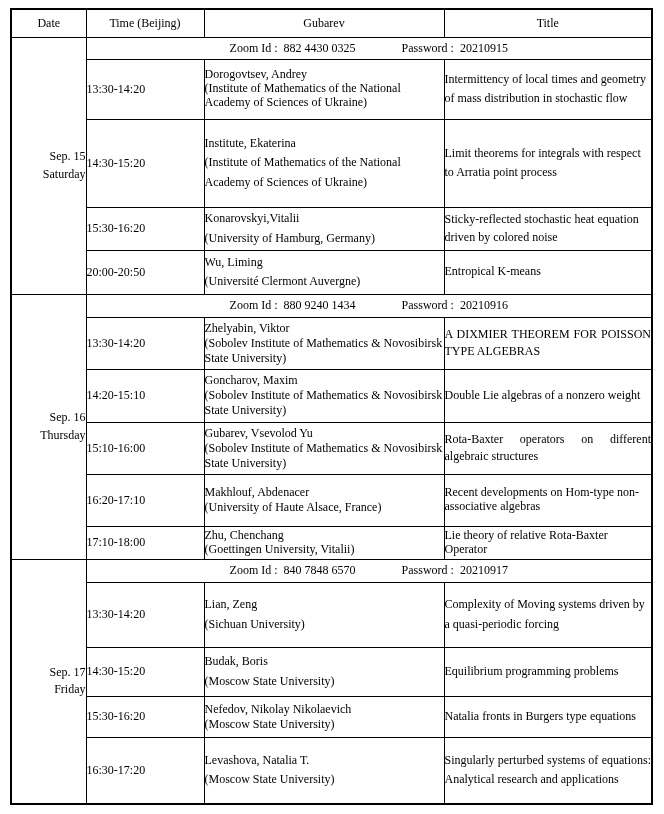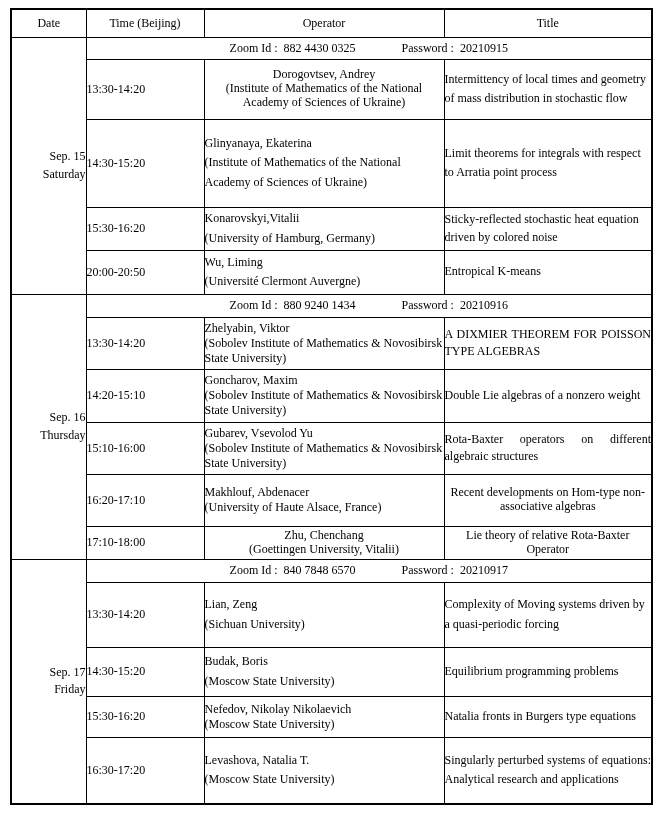--- a/index.html
+++ b/index.html
@@ -13,40 +13,40 @@
   th.hdr{height:26px;text-align:center;font-size:13.5px;}
   td.c-zoom{height:21px;text-align:center;font-weight:bold;font-size:13.5px;}
   td.c-zoom .pw{margin-left:46px;}
   td.c-zoom .val{margin-left:6px;margin-top:8px;}
   td.c-date{padding-left:5px;font-size:13px;text-align:right;}
   td.c-date div{white-space:nowrap;line-height:1.45;}
   td.c-time{padding-left:13px;font-size:13px;}
   td.c-speaker{padding:2px 6px 2px 6px;line-height:1.25;}
   td.c-title{padding:2px 7px 2px 7px;line-height:1.45;}
   .loose{line-height:1.6 !important;}
-  .tight{line-height:1.15 !important;text-align:center;}
+  .tight{line-height:1.15 !important;}
   .just{text-align:justify;}
 </style>
 </head>
 <body>
 
 <div class="page">
   <table class="schedule">
     <colgroup>
       <col style="width:75px">
         <col style="width:118px">
         <col style="width:240px">
         <col style="width:208px">
     </colgroup>
 
     <tbody>
         <tr style="height:28px">
       <th class="hdr">Date</th>
       <th class="hdr">Time (Beijing)</th>
-      <th class="hdr">Operator</th>
+      <th class="hdr">Gubarev</th>
       <th class="hdr">Title</th>
     </tr>
 
     <tr style="height:22px">
       <td class="c-date" rowspan="5">
         <div>Sep. 15</div>
         <div>Saturday</div>
       </td>
       <td class="c-zoom" colspan="3">
         <span>Zoom Id :</span><span class="val">882 4430 0325</span><span class="pw">Password :</span><span class="val">20210915</span>
@@ -56,21 +56,21 @@
       <td class="c-time">13:30-14:20</td>
       <td class="c-speaker tight">
         <div>Dorogovtsev, Andrey</div>
         <div>(Institute of Mathematics of the National Academy of Sciences of Ukraine)</div>
       </td>
       <td class="c-title loose">Intermittency of local times and geometry of mass distribution in stochastic flow</td>
     </tr>
     <tr style="height:88px">
       <td class="c-time">14:30-15:20</td>
       <td class="c-speaker loose">
-        <div>Glinyanaya, Ekaterina</div>
+        <div>Institute, Ekaterina</div>
         <div>(Institute of Mathematics of the National Academy of Sciences of Ukraine)</div>
       </td>
       <td class="c-title loose">Limit theorems for integrals with respect to Arratia point process</td>
     </tr>
     <tr style="height:43px">
       <td class="c-time">15:30-16:20</td>
       <td class="c-speaker loose">
         <div>Konarovskyi,Vitalii</div>
         <div>(University of Hamburg, Germany)</div>
       </td>

